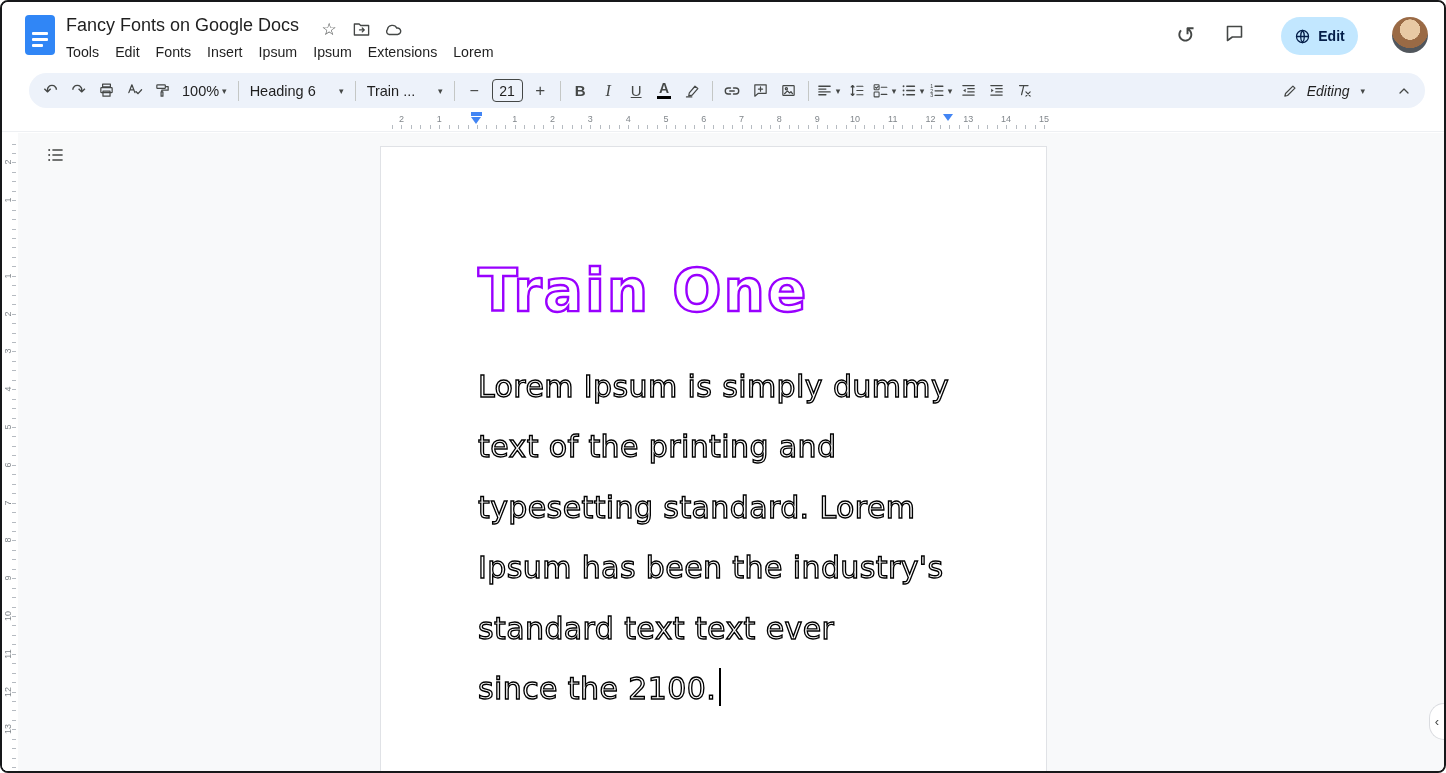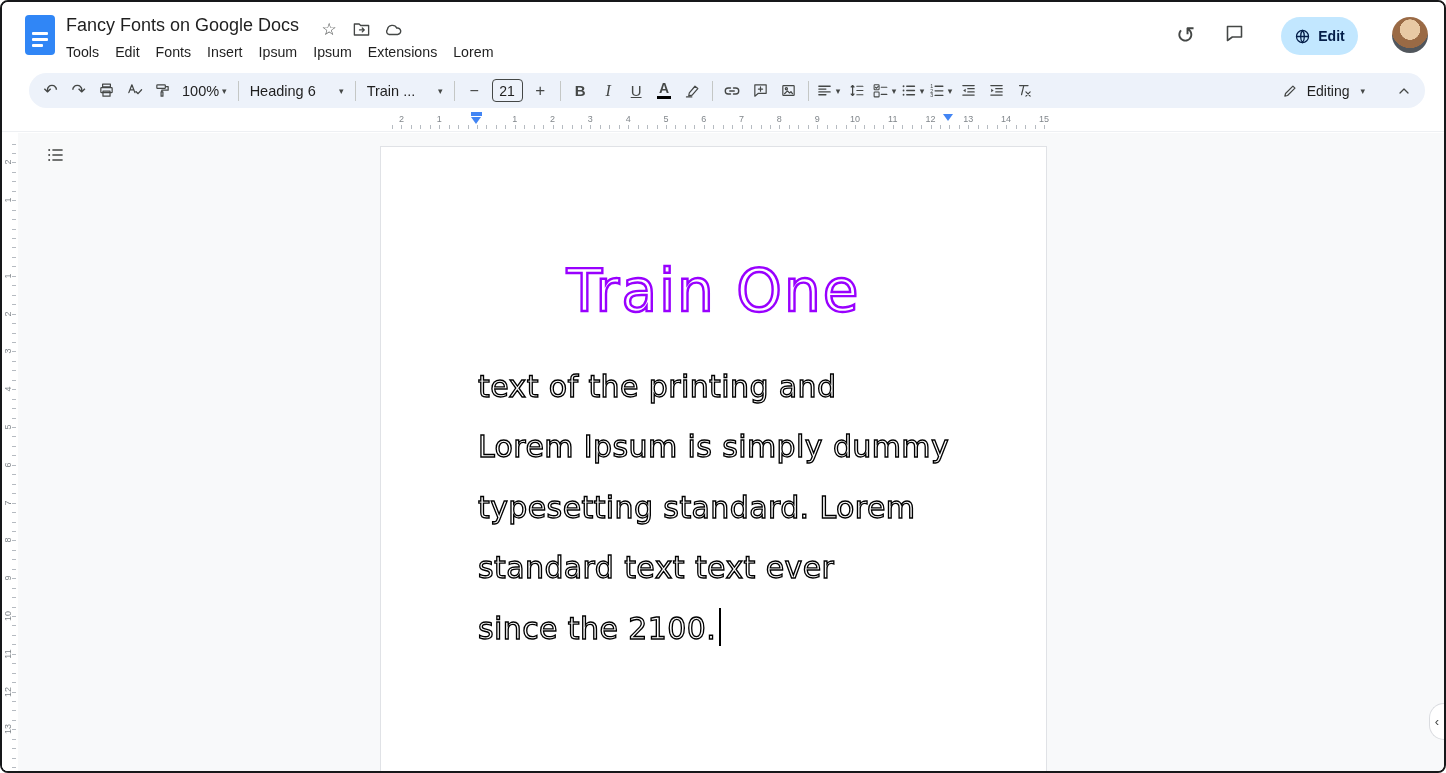--- a/index.html
+++ b/index.html
@@ -40,40 +40,40 @@
   .size-box { width:31px; height:23px; border:1.4px solid #444746; border-radius:4px; display:flex; align-items:center;
               justify-content:center; font-size:14px; color:#1f1f1f; margin:0 3px; cursor:text; flex-shrink:0; }
   .glyph-b { font-weight:bold; font-size:15px; }
   .glyph-i { font-family:"Liberation Serif", serif; font-style:italic; font-size:16px; }
   .glyph-u { text-decoration:underline; font-size:15px; }
   .acolor { display:flex; flex-direction:column; align-items:center; line-height:13px; }
   .acolor .a { font-size:14px; font-weight:bold; color:#444746; }
   .acolor .bar { width:14px; height:3.5px; background:#000; margin-top:1px; }
   .spacer { flex:1 1 auto; }
   .mode-dd { display:inline-flex; align-items:center; gap:8px; height:28px; padding:0 10px; border-radius:6px; cursor:pointer; margin-right:14px; flex-shrink:0; }
-  .mode-dd .lbl { font-size:14px; color:#1f1f1f; }
+  .mode-dd .lbl { font-size:14px; color:#1f1f1f;font-style:italic; }
 
   
   .ruler-h { position:absolute; top:110px; left:0; right:0; height:20px; background:#fff; border-bottom:1px solid #eef0f3; }
   .rnum { position:absolute; top:2px; transform:translateX(-50%); font-size:9px; color:#80868b; }
   .htick { position:absolute; bottom:2px; width:1px; height:4px; background:#b6bbc1; }
   .marker { position:absolute; }
   .tri-down { width:0; height:0; border-left:5.5px solid transparent; border-right:5.5px solid transparent; border-top:7px solid #4285f4; }
   .indent-bar { width:11px; height:4px; background:#4285f4; margin:0 0 1px 0; }
 
   
   .canvas { position:absolute; top:131px; left:0; right:0; bottom:0; background:#f8f9fa; overflow:hidden; }
   .ruler-v { position:absolute; left:0; top:0; bottom:0; width:16px; background:#fff; }
   .vnum { position:absolute; left:0; width:14px; height:12px; text-align:center; transform:rotate(-90deg); font-size:9px; color:#80868b; }
   .vtick { position:absolute; right:2px; width:4px; height:1px; background:#b6bbc1; }
   .outline-btn { position:absolute; left:40px; top:9px; width:26px; height:26px; border:none; background:transparent; cursor:pointer; display:flex; align-items:center; justify-content:center; }
   .page { position:absolute; left:378px; top:13px; width:667px; height:1100px; background:#fff; border:1px solid #e0e2e6;
           padding:114px 97px 0 97px; cursor:text; }
-  .doc-heading { font-family:"DejaVu Sans", sans-serif; font-size:58px; font-weight:normal; letter-spacing:2px;
-                 color:transparent; -webkit-text-stroke:2.4px #9900ff; line-height:60px; white-space:nowrap;text-align:center; }
+  .doc-heading { font-family:"DejaVu Sans", sans-serif; font-size:58px; font-weight:bold; letter-spacing:2px;
+                 color:transparent; -webkit-text-stroke:2.4px #9900ff; line-height:60px; white-space:nowrap; }
   .doc-body { margin-top:36px; font-family:"DejaVu Sans", sans-serif; font-size:30px; line-height:60.4px;
               color:transparent; -webkit-text-stroke:1.35px #000; letter-spacing:0.4px; }
   .bline { white-space:nowrap; }
   .cursor { display:inline-block; width:2px; height:38px; background:#000; margin-left:3px; vertical-align:-7px; -webkit-text-stroke:0; }
   .side-tab { position:absolute; right:0; top:570px; width:15px; height:37px; background:#fff; border:1px solid #dadce0;
               border-right:none; border-radius:18px 0 0 18px; display:flex; align-items:center; justify-content:center;
               color:#444746; font-size:13px; cursor:pointer; }
 </style>
 </head>
 <body>
@@ -486,23 +486,24 @@
           <circle cx="5" cy="6" r="1.2" fill="#444746" stroke="none"></circle>
           <circle cx="5" cy="12" r="1.2" fill="#444746" stroke="none"></circle>
           <circle cx="5" cy="18" r="1.2" fill="#444746" stroke="none"></circle>
           <path d="M9.5 6h11M9.5 12h11M9.5 18h11"></path>
         </svg>
     </button>
 
     <div class="page">
       <h1 class="doc-heading" id="docHeading" style="-webkit-text-stroke-color: rgb(153, 0, 255);">Train One</h1>
       <div class="doc-body">
+        <div class="bline">Lorem Ipsum is simply dummy</div>
         <div class="bline">text of the printing and</div>
-        <div class="bline">Lorem Ipsum is simply dummy</div>
         <div class="bline">typesetting standard. Lorem</div>
+        <div class="bline">Ipsum has been the industry's</div>
         <div class="bline">standard text text ever</div>
         <div class="bline"><span>since the 2100.</span><span class="cursor"></span></div>
       </div>
     </div>
 
     <div class="side-tab">
       <span>‹</span>
     </div>
   </div>
 

